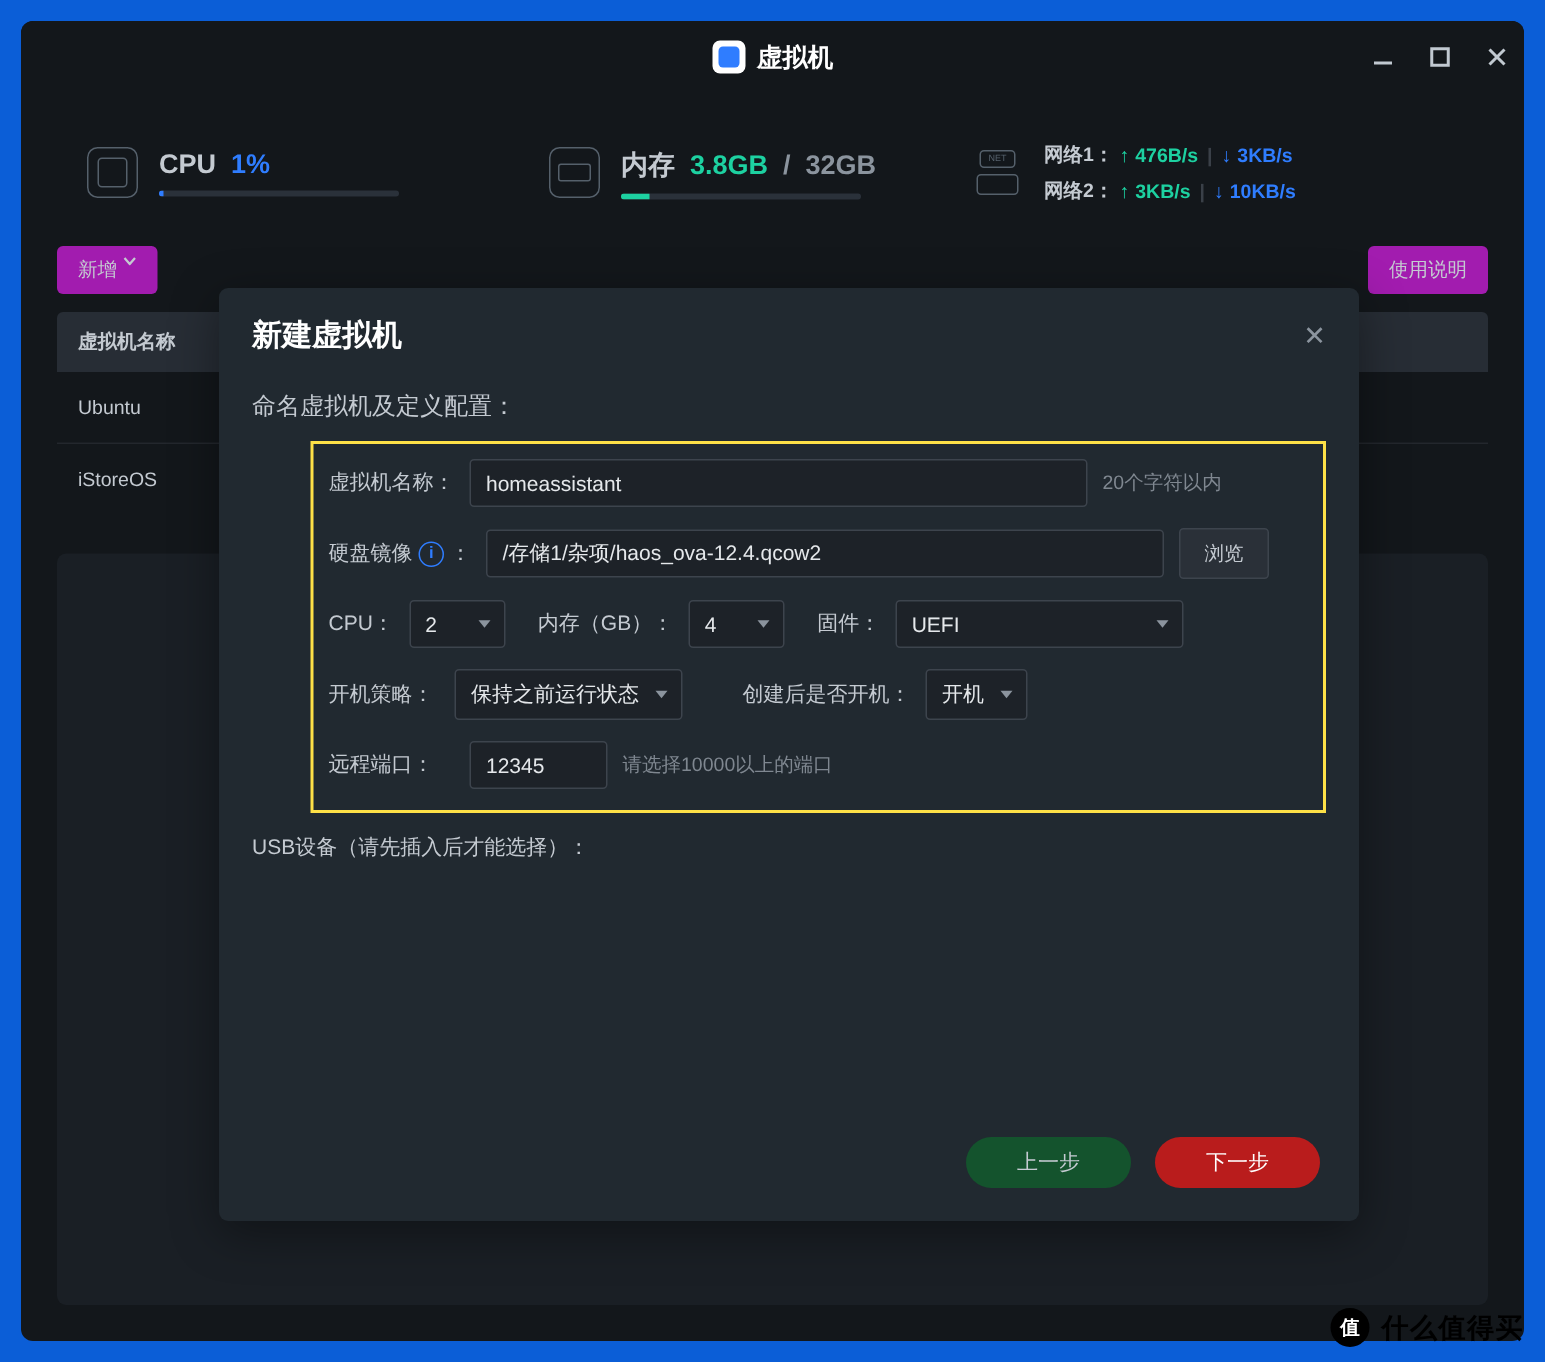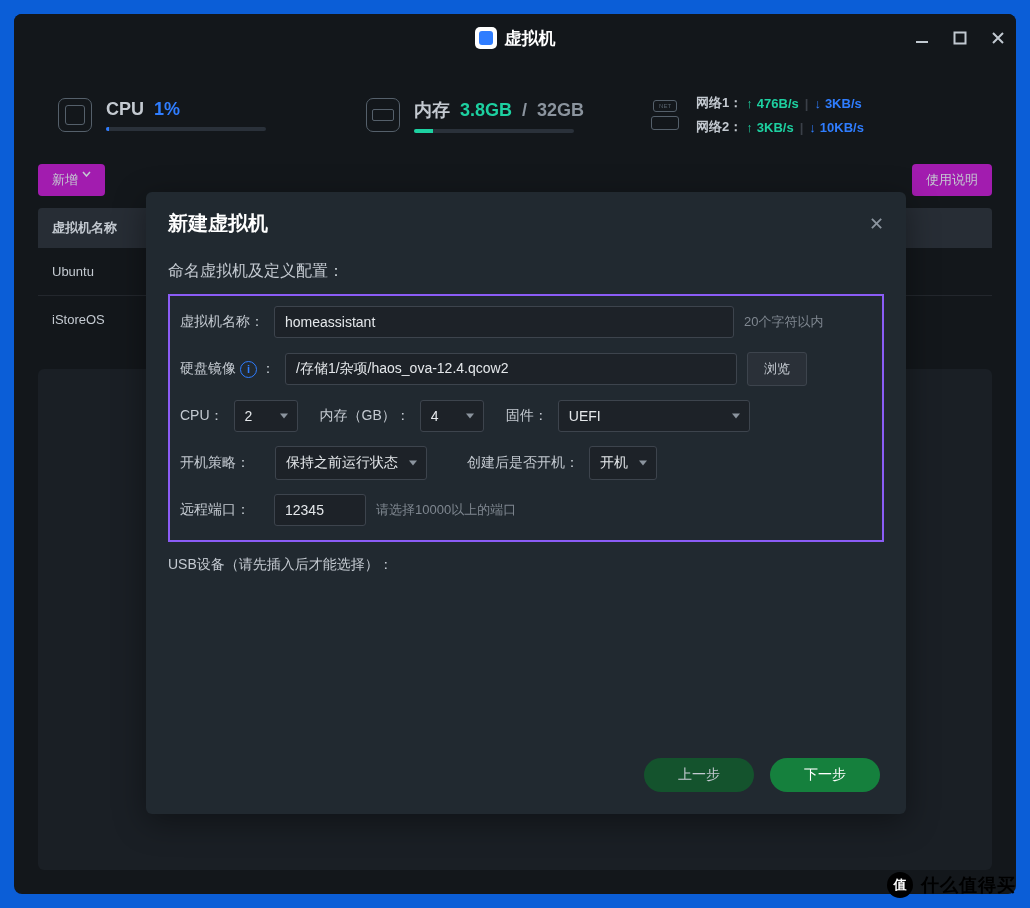--- a/index.html
+++ b/index.html
@@ -73,35 +73,35 @@
       background: #212930; border-radius: 6px; box-shadow: 0 8px 32px rgba(0,0,0,0.4);
       display: flex; flex-direction: column;
     }
     .modal-head {
       padding: 18px 22px; display: flex; align-items: center; justify-content: space-between;
     }
     .modal-title { color: #fff; font-size: 20px; font-weight: 600; }
     .close-x { color: #8b949e; cursor: pointer; font-size: 18px; }
     .modal-body { padding: 6px 22px 18px 22px; }
     .section-label { color: #c4cad1; font-size: 16px; margin-bottom: 12px; }
-    .redbox { border: 2px solid #8b5cf6; padding: 10px 10px 14px 10px; }
+    .redbox { border: 2px solid #fde047; padding: 10px 10px 14px 10px; margin-left: 39px; }
     .form-row { display: flex; align-items: center; margin-bottom: 14px; gap: 10px; }
     .form-row:last-child { margin-bottom: 0; }
     .flabel { color: #c4cad1; font-size: 14px; min-width: 84px; display: flex; align-items: center; gap: 4px; }
     .flabel.sm { min-width: auto; }
     .info-i {
       width: 17px; height: 17px; border: 1.5px solid #2f7dff; border-radius: 50%;
       color: #2f7dff; font-size: 11px; font-weight: 700; display: inline-flex;
       align-items: center; justify-content: center; font-style: normal;
     }
     input.tx, .tx {
       background: #1d2228; border: 1px solid #3d444d; color: #e5e8eb;
       padding: 7px 10px; font-size: 14px; border-radius: 3px; outline: none;
     }
-    .tx.w1 { width: 460px; }
+    .tx.w1 { width: 412px; }
     .tx.w2 { width: 452px; }
     .tx.w3 { width: 92px; text-align: left; padding: 7px 10px; }
     .hint { color: #7f8790; font-size: 13px; }
     .browse-btn {
       background: #2a3038; border: 1px solid #3d444d; color: #c4cad1;
       padding: 7px 16px; font-size: 13px; border-radius: 3px; cursor: pointer;
     }
     .sel {
       background: #1d2228; border: 1px solid #3d444d; color: #e5e8eb;
       padding: 7px 28px 7px 10px; font-size: 14px; border-radius: 3px;
@@ -121,21 +121,21 @@
 
     .modal-footer {
       padding: 16px 26px 22px 26px; display: flex; justify-content: flex-end; gap: 16px;
       margin-top: 150px;
     }
     .ft-btn {
       padding: 8px 34px; font-size: 14px; border-radius: 18px; cursor: pointer;
       border: none;
     }
     .ft-prev { background: #14532d; color: #c4cad1; }
-    .ft-next { background: #15803d; color: #fff; }
+    .ft-next { background: #b91c1c; color: #fff; }
 
     .watermark {
       position: absolute; right: 14px; bottom: 10px; display: flex; align-items: center;
       gap: 8px; color: #000; font-weight: 700;
     }
     .wm-badge {
       width: 26px; height: 26px; background: #000; color: #fff; border-radius: 50%;
       display: flex; align-items: center; justify-content: center; font-size: 13px;
     }
     .wm-text { font-size: 18px; letter-spacing: 1px; }
@@ -280,21 +280,21 @@
           <div style="display:flex;align-items:center;gap:10px;">
             <div class="flabel sm">固件：</div>
             <div class="sel wide">
               <span>UEFI</span>
                 <span class="caret"></span>
             </div>
           </div>
         </div>
 
         <div class="form-row" style="gap:40px;">
-          <div style="display:flex;align-items:center;gap:25px;">
+          <div style="display:flex;align-items:center;gap:14px;">
             <div class="flabel sm">开机策略：</div>
             <div class="sel med">
               <span>保持之前运行状态</span>
                 <span class="caret"></span>
             </div>
           </div>
           <div style="display:flex;align-items:center;gap:10px;">
             <div class="flabel sm">创建后是否开机：</div>
             <div class="sel sm2">
               <span>开机</span>

